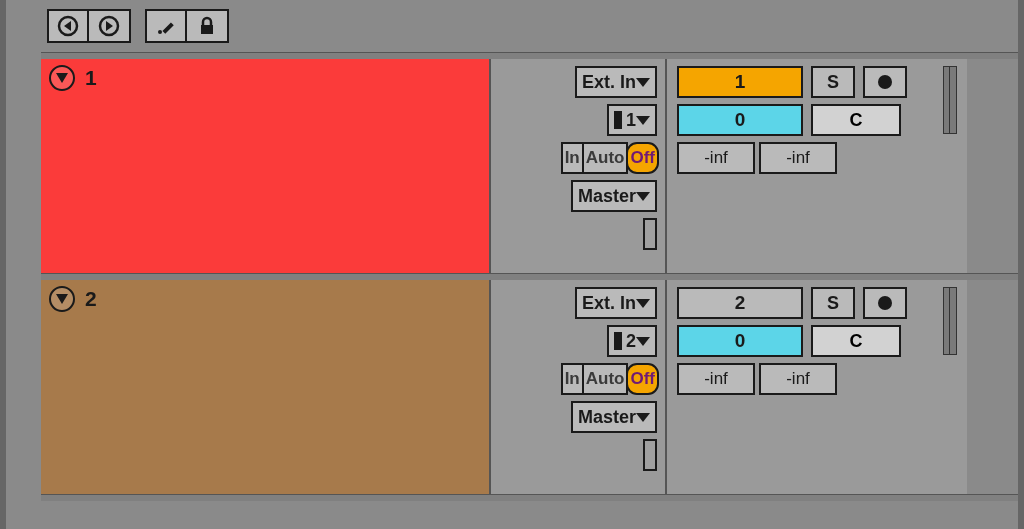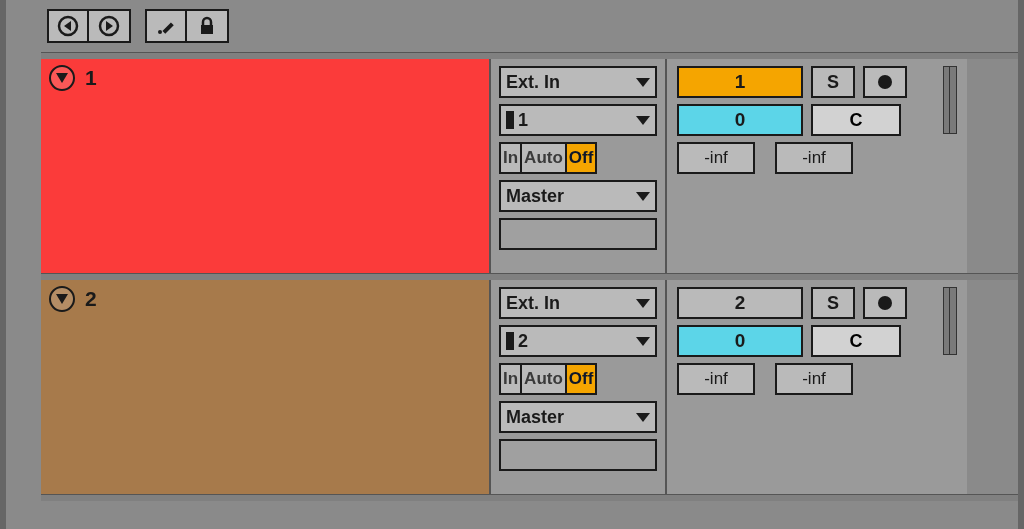--- a/index.html
+++ b/index.html
@@ -83,20 +83,21 @@
   }
   .fold svg { display:block; }
   .io-col {
     width: 176px;
     background: #9a9a9a;
     padding: 7px 8px;
     border-right: 2px solid #555;
     display: flex;
     flex-direction: column;
     gap: 6px;
+    align-items: flex-end;
   }
   .mix-col {
     width: 300px;
     background: #9a9a9a;
     padding: 7px 10px;
     display: flex;
     flex-direction: column;
     gap: 6px;
     position: relative;
   }
@@ -145,21 +146,21 @@
   .mon {
     border: 2px solid #1a1a1a;
     background: #bababa;
     font-weight: bold;
     font-size: 17px;
     color: #3a3a3a;
     display: flex; align-items:center; justify-content:center;
     padding: 0 2px;
     margin-right: -2px;
   }
-  .mon.off { background: #f5a500; color: #0f172a; }
+  .mon.off { background: #f5a500; color: #701a75; border-radius: 11px; }
   .row1 { display: flex; gap: 8px; height: 32px; align-items:stretch;}
   .num-box {
     width: 126px;
     border: 2px solid #1a1a1a;
     display: flex; align-items:center; justify-content:center;
     font-weight: bold;
     font-size: 19px;
     color: #1a1a1a;
   }
   .num-box.orange { background: #f5a500; }
@@ -169,21 +170,21 @@
     width: 44px;
     border: 2px solid #1a1a1a;
     background: #bababa;
     display:flex; align-items:center; justify-content:center;
     font-weight: bold;
     font-size: 18px;
     color: #1a1a1a;
   }
   .c-btn { width: 90px; border:2px solid #1a1a1a; background:#d2d2d2; display:flex; align-items:center; justify-content:center; font-weight:bold;font-size:18px;}
   .rec-dot { width:14px; height:14px; border-radius:50%; background:#1a1a1a;}
-  .inf-row { display:flex; gap:20px; height:32px;}
+  .inf-row { display:flex; gap:4px; height:32px;}
   .inf {
     width: 78px;
     border: 2px solid #1a1a1a;
     background:#bababa;
     display:flex; align-items:center; justify-content:center;
     font-size: 17px;
     color:#1a1a1a;
   }
 </style>
 </head>

